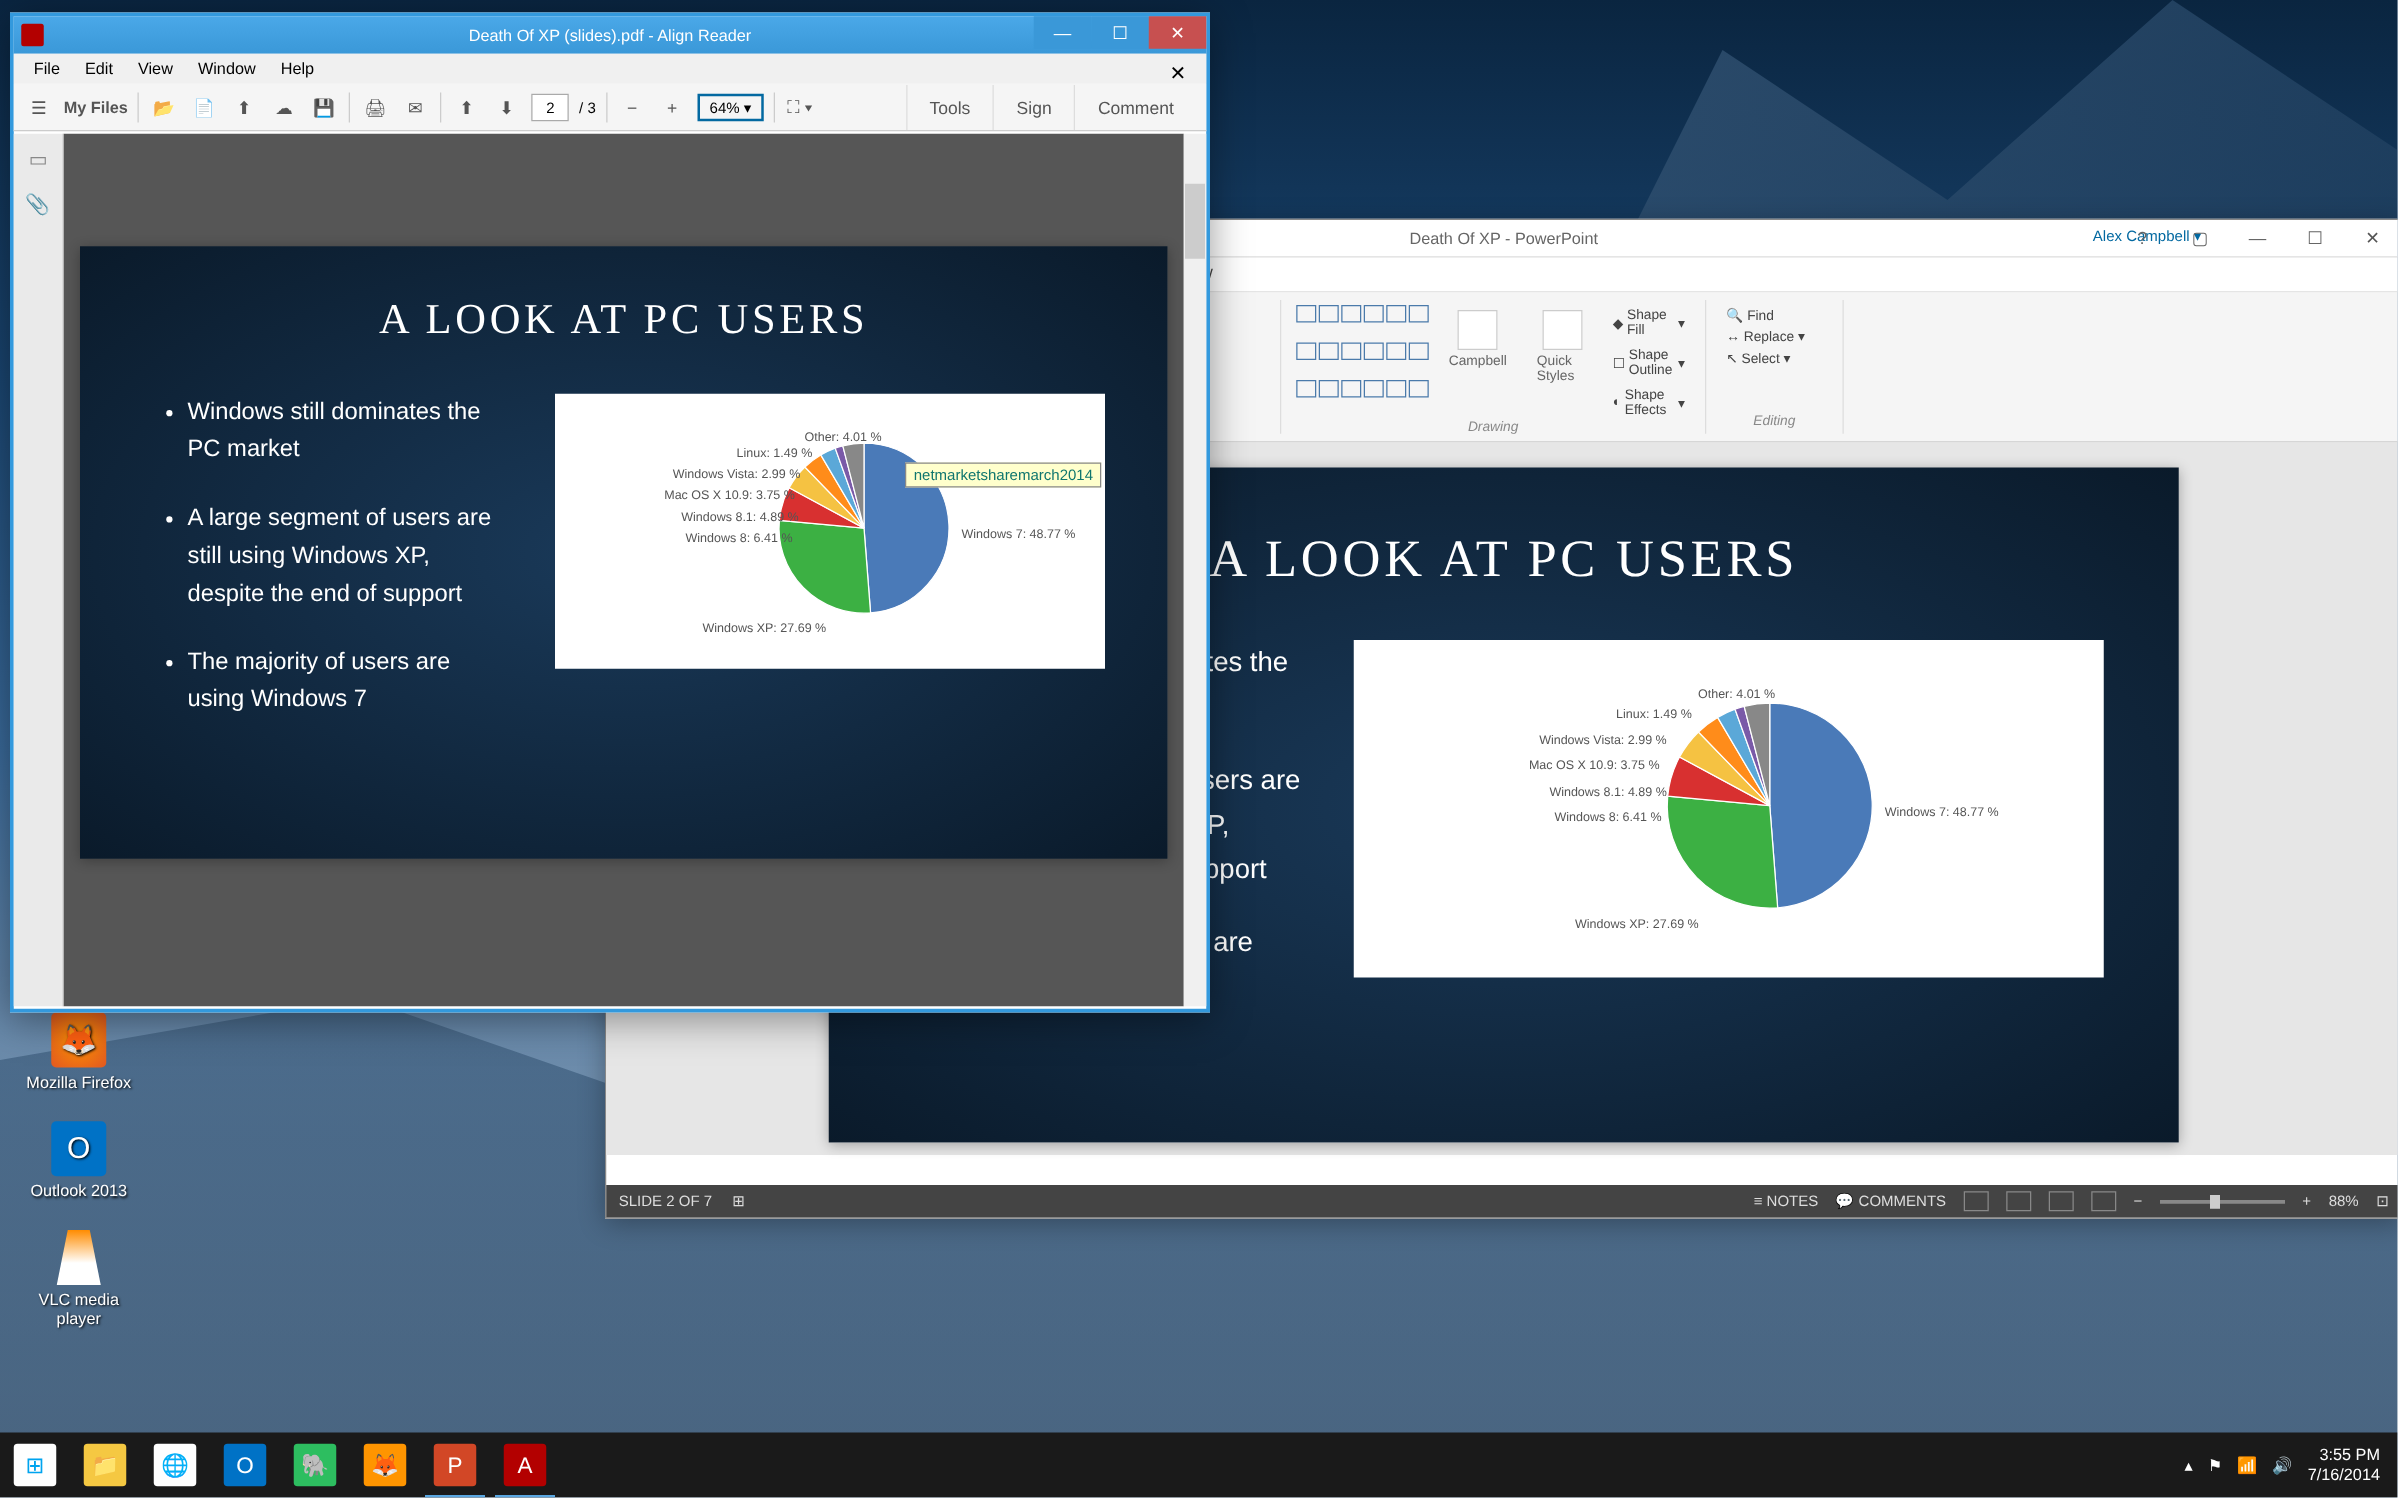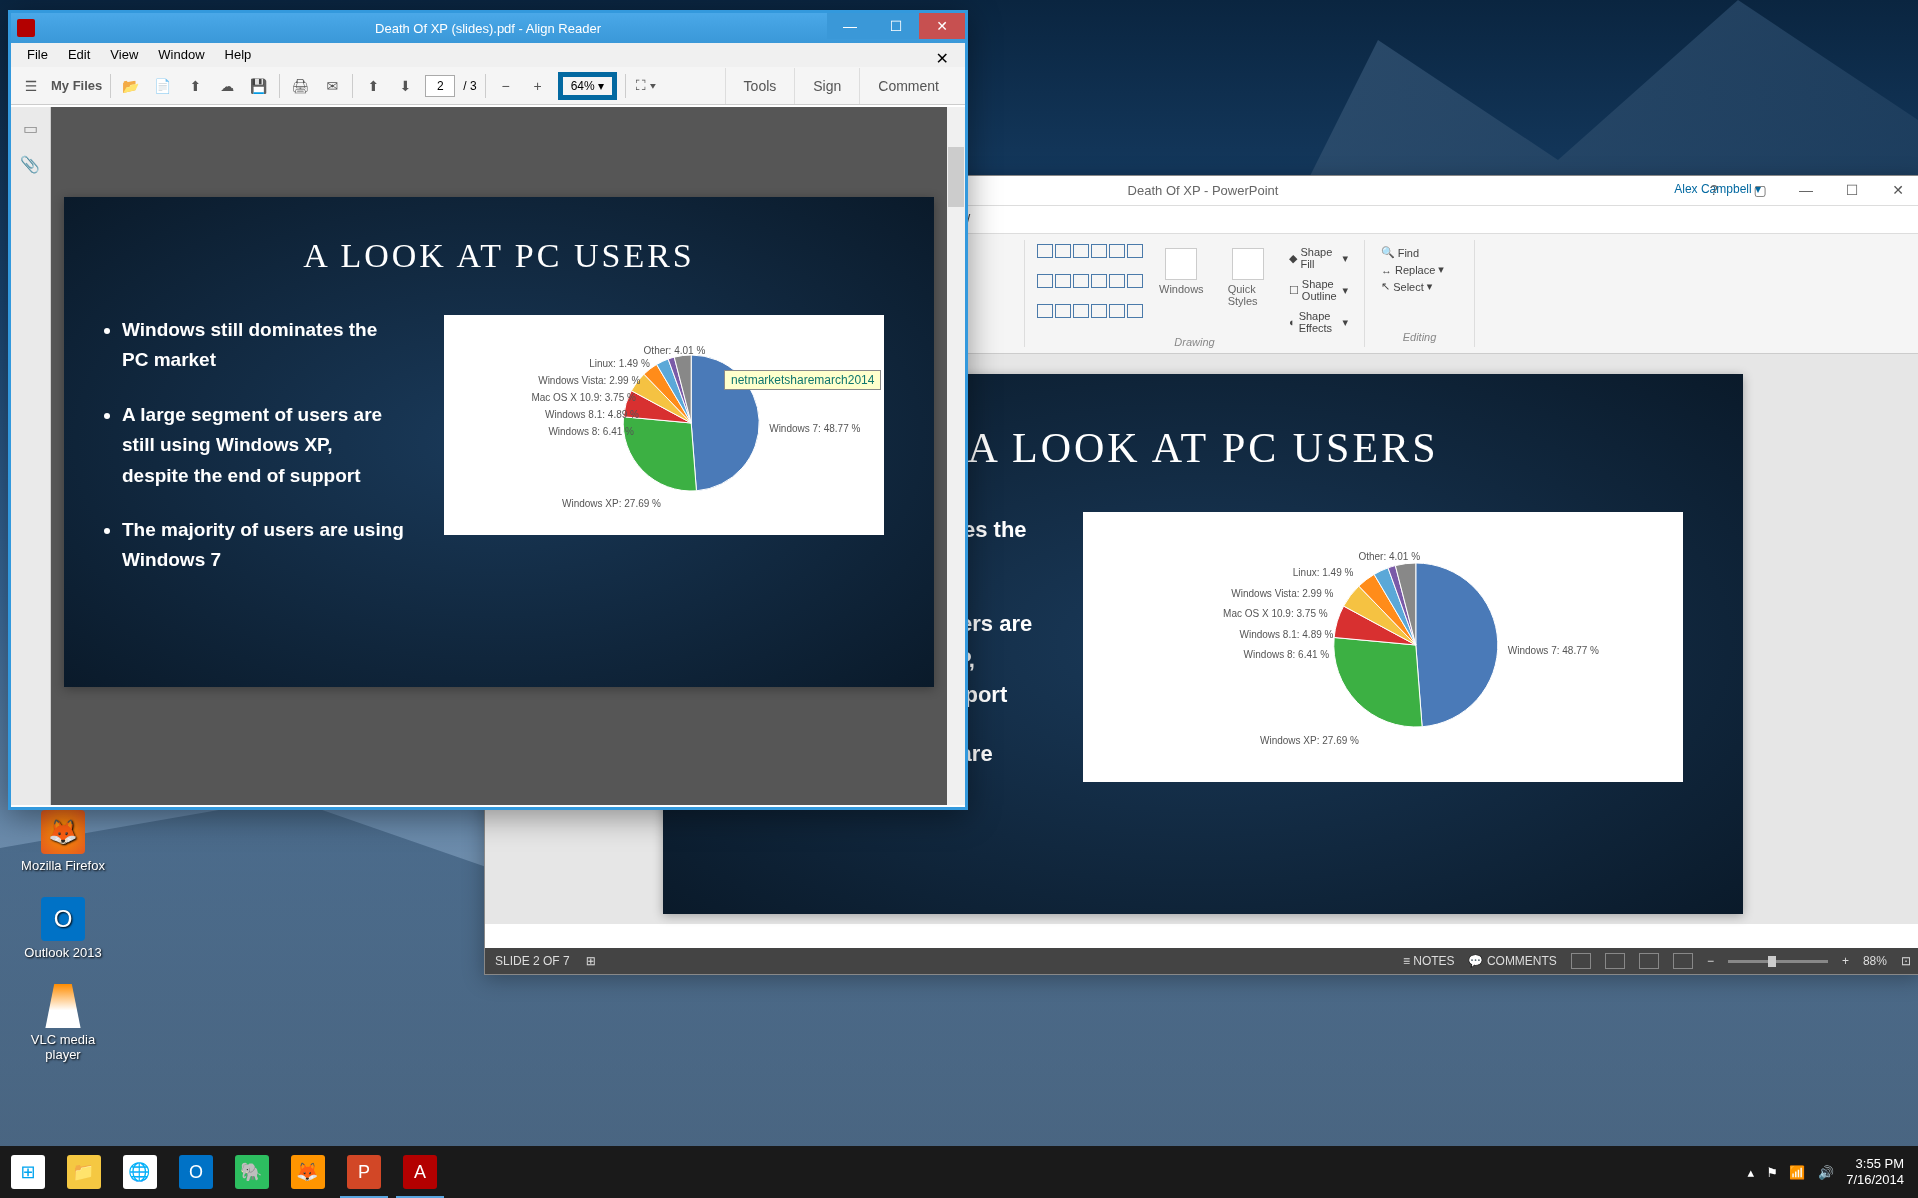--- a/index.html
+++ b/index.html
@@ -33,21 +33,21 @@
 .ribbon-big{display:flex; flex-direction:column; align-items:center; padding:4px 8px; font-size:11px; cursor:pointer;}
 .ribbon-big .bic{width:32px; height:32px; background:#fff; border:1px solid #ccc; margin-bottom:3px;}
 .shape-grid{display:grid; grid-template-columns:repeat(6,16px); gap:2px; margin-bottom:4px;}
 .shape-grid div{width:16px; height:14px; border:1px solid #4a7aaa;}
 
 .ppt-canvas{position:relative; height:570px; background:#e6e6e6; display:flex; justify-content:center; padding-top:20px;}
 .slide{width:1080px; height:540px; background:radial-gradient(ellipse at center,#1a3a5a 0%,#0a1a2a 100%); position:relative; padding:50px 60px; box-shadow:0 2px 10px rgba(0,0,0,.3);}
 .slide-title{font-family:"Times New Roman",serif; font-size:42px; color:#fff; text-align:center; letter-spacing:3px; margin-bottom:40px;}
 .slide-body{display:flex; gap:40px;}
 .slide-bullets{flex:0 0 320px; color:#fff; font-family:"Times New Roman",serif; font-size:22px; line-height:1.6;}
-.slide-bullets li{margin-bottom:24px; list-style:disc; margin-left:8px;font-weight:bold;}
+.slide-bullets li{margin-bottom:24px; list-style:disc; margin-left:36px;}
 .chart-img{flex:1; background:#fff; height:270px; position:relative; padding:10px;}
 
 .ppt-status{position:absolute; bottom:0; left:0; right:0; height:26px; background:#444; color:#ddd; font-size:12px; display:flex; align-items:center; padding:0 10px; gap:16px;}
 .ppt-status .right{margin-left:auto; display:flex; align-items:center; gap:14px;}
 .view-btn{width:20px; height:16px; border:1px solid #888; cursor:pointer;}
 .zoom-slider{width:100px; height:3px; background:#888; position:relative;}
 .zoom-slider::after{content:''; position:absolute; left:40%; top:-4px; width:8px; height:11px; background:#ccc;}
 
 
 .reader-window{position:absolute; left:8px; top:10px; width:960px; height:800px; background:#fff; border:3px solid #3399dd; box-shadow:0 6px 30px rgba(0,0,0,.4);}
@@ -162,21 +162,21 @@
             <div></div>
             <div></div>
             <div></div>
             <div></div>
             <div></div>
             <div></div>
             <div></div>
           </div>
         <div class="ribbon-big">
             <div class="bic"></div>
-            <span>Windows</span>
+            <span>Campbell</span>
           </div>
         <div class="ribbon-big">
             <div class="bic"></div>
             <span>Quick
 Styles</span>
           </div>
         <div style="display:flex; flex-direction:column; gap:4px;">
           <span class="ribbon-btn">◆ <span>Shape Fill</span> ▾</span>
           <span class="ribbon-btn">☐ <span>Shape Outline</span> ▾</span>
           <span class="ribbon-btn">◐ <span>Shape Effects</span> ▾</span>
@@ -265,21 +265,21 @@
     <span class="tbtn">🖨</span>
     <span class="tbtn">✉</span>
     <span class="tsep"></span>
     <span class="tbtn">⬆</span>
     <span class="tbtn">⬇</span>
     <input class="page-input" value="2" style="">
     <span style="font-size:12px;">/ 3</span>
     <span class="tsep"></span>
     <span class="tbtn">−</span>
     <span class="tbtn">+</span>
-    <span style="font-size:12px; border:5px solid #0369a1; padding:2px 8px;"><span>64%</span> ▾</span>
+    <span style="font-size:12px; border:2px solid #0369a1; padding:2px 8px;"><span>64%</span> ▾</span>
     <span class="tsep"></span>
     <span class="tbtn">⛶ ▾</span>
     <div class="toolbar-right">
       <div>Tools</div>
       <div>Sign</div>
       <div>Comment</div>
     </div>
   </div>
   <div class="reader-sidebar">
     <div class="sidebar-btn">▭</div>

